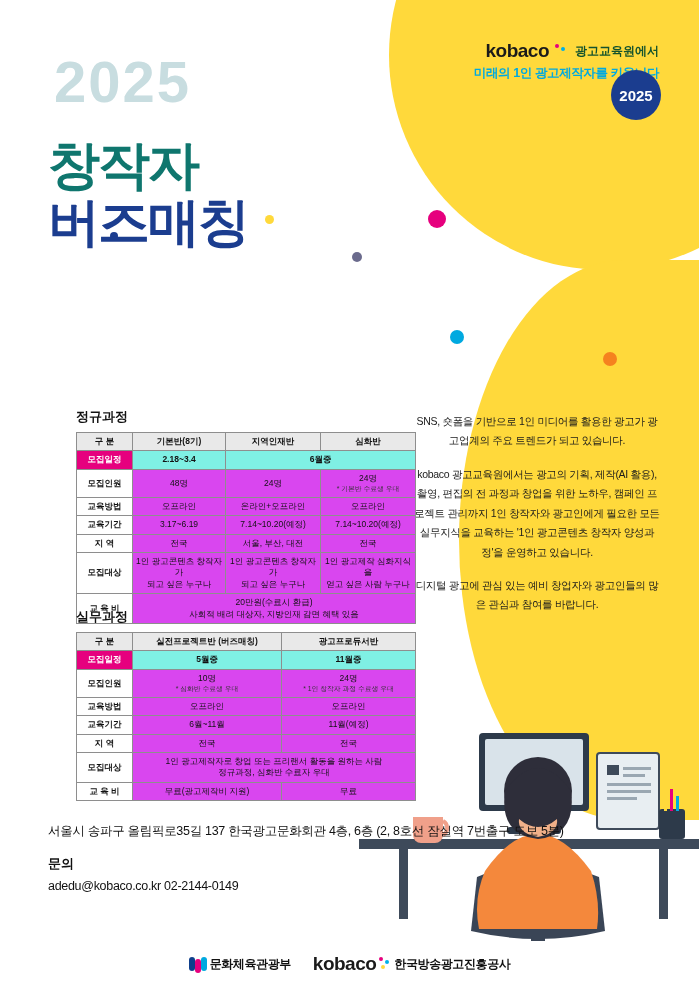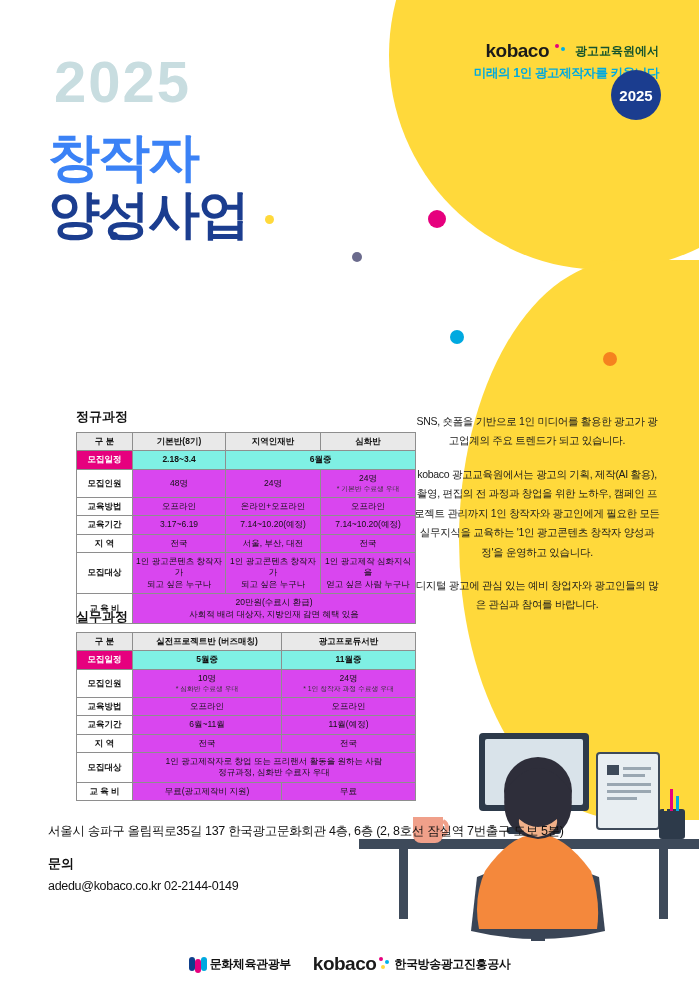--- a/index.html
+++ b/index.html
@@ -63,21 +63,21 @@
     width:50px; height:50px; border-radius:50%;
     background:#1b3d8f; color:#fff; font-size:15px; font-weight:bold;
     display:flex; align-items:center; justify-content:center;
   }
 
   
   .title-block { position:absolute; left:48px; top:128px; z-index:4; }
   .tline { font-size:52px; font-weight:bold; letter-spacing:-2px; line-height:1.06; }
   .tline1 { color:#e6007e; }
   .tline1 .blue { color:#00a9e0; }
-  .tline2 { color:#3b82f6; margin-top:2px; }
+  .tline2 { color:#0f766e; margin-top:10px; }
   .tline3 { color:#1b3d8f; margin-top:2px; }
   .title-dots .d1 { left:265px; top:215px; width:9px; height:9px; background:#ffd93b;}
   .title-dots .d2 { left:352px; top:252px; width:10px; height:10px; background:#6b6b8d;}
   .title-dots .d3 { left:428px; top:210px; width:18px; height:18px; background:#e6007e;}
   .title-dots .d4 { left:450px; top:330px; width:14px; height:14px; background:#00a9e0;}
   .title-dots .d5 { left:603px; top:352px; width:14px; height:14px; background:#f5821f;}
   .title-dots .d6 { left:110px; top:232px; width:8px; height:8px; background:#1b3d8f;}
 
   
   .right-copy {
@@ -151,21 +151,21 @@
         <i></i>
       </span>
     <span class="top-sub1">광고교육원에서</span>
   </div>
   <div class="top-sub2">미래의 1인 광고제작자를 키웁니다</div>
   <div class="year-badge">2025</div>
 </div>
 
 <div class="title-block">
   <div class="tline tline2">창작자</div>
-  <div class="tline tline3">양성사업</div>
+  <div class="tline tline3">버즈매칭</div>
 </div>
 
 <div class="right-copy">
   <p>SNS, 숏폼을 기반으로 1인 미디어를 활용한 광고가 광고업계의 주요 트렌드가 되고 있습니다.</p>
   <p>kobaco 광고교육원에서는 광고의 기획, 제작(AI 활용), 촬영, 편집의 전 과정과 창업을 위한 노하우, 캠페인 프로젝트 관리까지 1인 창작자와 광고인에게 필요한 모든 실무지식을 교육하는 '1인 광고콘텐츠 창작자 양성과정'을 운영하고 있습니다.</p>
   <p>디지털 광고에 관심 있는 예비 창업자와 광고인들의 많은 관심과 참여를 바랍니다.</p>
 </div>
 
 <div class="section sec-regular">
   <div class="sec-title">정규과정</div>

